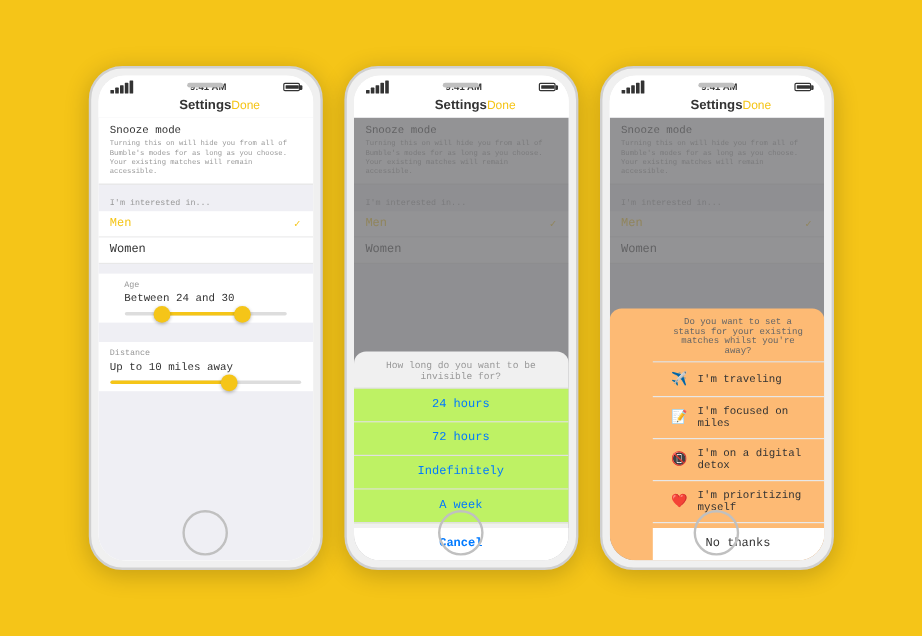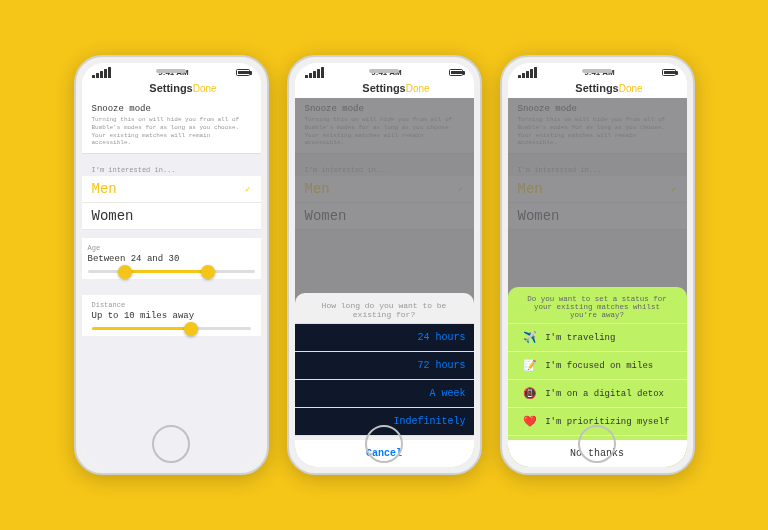--- a/index.html
+++ b/index.html
@@ -158,38 +158,38 @@
     }
     .interest-item {
       background: white;
       padding: 5px 10px;
       border-bottom: 0.5px solid #e8e8e8;
       display: flex;
       justify-content: space-between;
       align-items: center;
     }
     .interest-text {
-      font-size: 14px;
+      font-size: 10px;
       color: #333;
       text-align: right;
     }
     .interest-text.selected {
       color: #F5C518;
     }
     .checkmark {
       color: #F5C518;
       font-size: 9px;
     }
     .separator {
       height: 8px;
       background: #efeff4;
     }
     .age-section {
       background: white;
-      padding: 6px 6px;
+      padding: 6px 22px;
     }
     .age-label {
       font-size: 7px;
       color: #999;
       margin-bottom: 2px;
     }
     .age-value {
       font-size: 9px;
       color: #333;
       margin-bottom: 6px;
@@ -236,41 +236,42 @@
       overflow: hidden;
     }
     .modal-title {
       text-align: center;
       font-size: 8px;
       color: #999;
       padding: 8px 16px 4px;
       border-bottom: 0.5px solid #ddd;
     }
     .modal-option {
-      background: #0f172a;
-      text-align: right;
+      background: #bef264;
+      text-align: center;
       padding: 8px;
       font-size: 10px;
       color: #007AFF;
       border-bottom: 0.5px solid #e0e0e0;
     }
     .modal-cancel {
       background: white;
       text-align: center;
       padding: 8px;
       font-size: 10px;
       color: #007AFF;
       font-weight: 600;
       margin-top: 4px;
     }
     
     .status-modal {
-      background: #bef264;
+      background: #fdba74;
       border-radius: 10px 10px 0 0;
       overflow: hidden;
+      padding-left: 36px;
     }
     .status-title {
       text-align: center;
       font-size: 7.5px;
       color: #666;
       padding: 8px 12px 4px;
       border-bottom: 0.5px solid #e0e0e0;
     }
     .status-option {
       display: flex;
@@ -398,25 +399,25 @@
             <span class="interest-text selected">Men</span>
             <span class="checkmark">✓</span>
           </div>
           <div class="interest-item">
             <span class="interest-text">Women</span>
           </div>
         </div>
 
         <div class="modal-overlay">
           <div class="modal-sheet">
-            <div class="modal-title">How long do you want to be existing for?</div>
+            <div class="modal-title">How long do you want to be invisible for?</div>
             <div class="modal-option">24 hours</div>
             <div class="modal-option">72 hours</div>
+            <div class="modal-option">Indefinitely</div>
             <div class="modal-option">A week</div>
-            <div class="modal-option">Indefinitely</div>
             <div class="modal-cancel">Cancel</div>
           </div>
         </div>
       </div>
     </div>
   </div>
 
   <div class="phone">
     <div class="phone-inner">
       <div class="status-bar">

